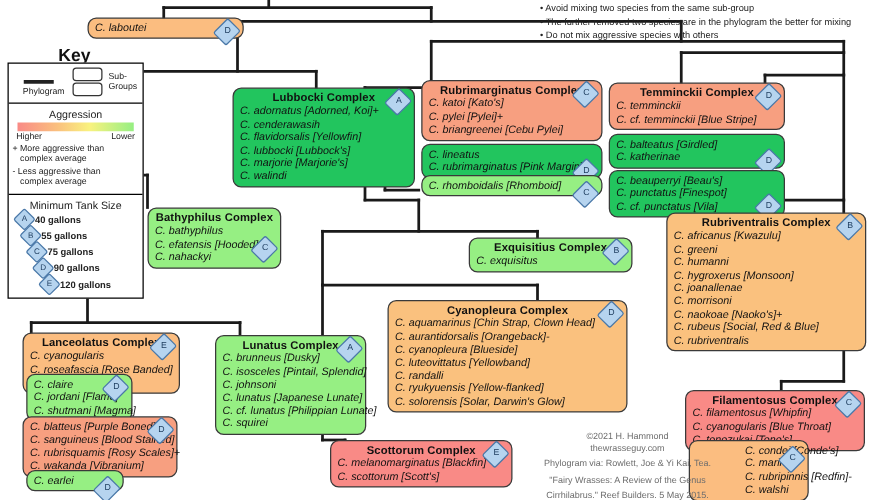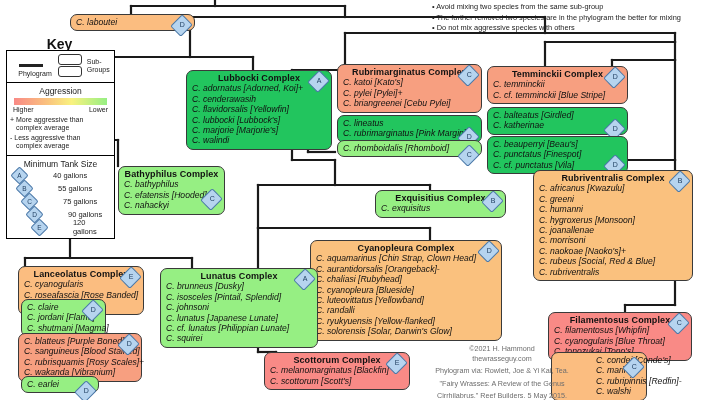--- a/index.html
+++ b/index.html
@@ -60,21 +60,21 @@
   .gradlabels{display:flex;justify-content:space-between;font-size:7px;padding:0 3px;color:#222;}
   .bullet{font-size:7px;color:#222;line-height:8.4px;margin-top:1px;}
   .bullet i{font-style:normal;}
   .tankrow{display:flex;align-items:center;height:13px;}
   .tankdia{position:relative;width:18px;height:13px;}
   .tankdia .d{
     position:absolute;left:3px;top:0px;width:11px;height:11px;
     background:#b6d4ef;border:1px solid #4a78a8;transform:rotate(45deg);border-radius:2px;}
   .tankdia .d span{display:block;transform:rotate(-45deg);font-size:6.5px;
     line-height:11px;text-align:center;color:#1b3a5c;}
-  .tanktxt{font-size:7.5px;color:#222;margin-left:25px;}
+  .tanktxt{font-size:7.5px;color:#222;margin-left:0;font-weight:bold;}
 
   
   #tips{position:absolute;left:432px;top:2px;width:284px;}
   #tips div{font-size:7.4px;color:#222;line-height:10.5px;white-space:nowrap;}
   #tips div::before{content:"\2022  ";}
 
   
   #credit{position:absolute;left:404px;top:344px;width:196px;text-align:center;}
   #credit .c1{font-size:7.2px;color:#6d6d6d;line-height:9.5px;}
   #credit .c2{font-size:7.2px;color:#6d6d6d;line-height:9.5px;margin-top:3px;text-align:center;}
@@ -325,21 +325,20 @@
         <div class="title">Exquisitius Complex</div>
         <div class="sp">C. exquisitus</div>
         <div class="badge" style="right:5px;top:2px;">
           <span>B</span>
         </div>
       </div>
       <div class="node orange" style="left: 310px; top: 240px; width: 192px;">
         <div class="title">Cyanopleura Complex</div>
         <div class="sp">C. aquamarinus [Chin Strap, Clown Head]</div>
         <div class="sp">C. aurantidorsalis [Orangeback]-</div>
-        <div class="sp">C. chaliasi [Rubyhead]</div>
         <div class="sp">C. cyanopleura [Blueside]</div>
         <div class="sp">C. luteovittatus [Yellowband]</div>
         <div class="sp">C. randalli</div>
         <div class="sp">C. ryukyuensis [Yellow-flanked]</div>
         <div class="sp">C. solorensis [Solar, Darwin's Glow]</div>
         <div class="badge" style="right:5px;top:2px;">
           <span>D</span>
         </div>
       </div>
       <div class="node peach" style="left: 18px; top: 266px; width: 126px;">
@@ -367,21 +366,21 @@
         <div class="badge" style="right: 5px; top: 2px;">
           <span>D</span>
         </div>
       </div>
       <div class="node green" style="left: 21px; top: 376px; width: 78px;">
         <div class="sp">C. earlei</div>
         <div class="badge" style="right:5px;top:6px;">
           <span>D</span>
         </div>
       </div>
-      <div class="node green" style="left: 160px; top: 268px; width: 158px;">
+      <div class="node green" style="left: 172px; top: 268px; width: 121px;">
         <div class="title">Lunatus Complex</div>
         <div class="sp">C. brunneus [Dusky]</div>
         <div class="sp">C. isosceles [Pintail, Splendid]</div>
         <div class="sp">C. johnsoni</div>
         <div class="sp">C. lunatus [Japanese Lunate]</div>
         <div class="sp">C. cf. lunatus [Philippian Lunate]</div>
         <div class="sp">C. squirei</div>
         <div class="badge" style="right:5px;top:2px;">
           <span>A</span>
         </div>

